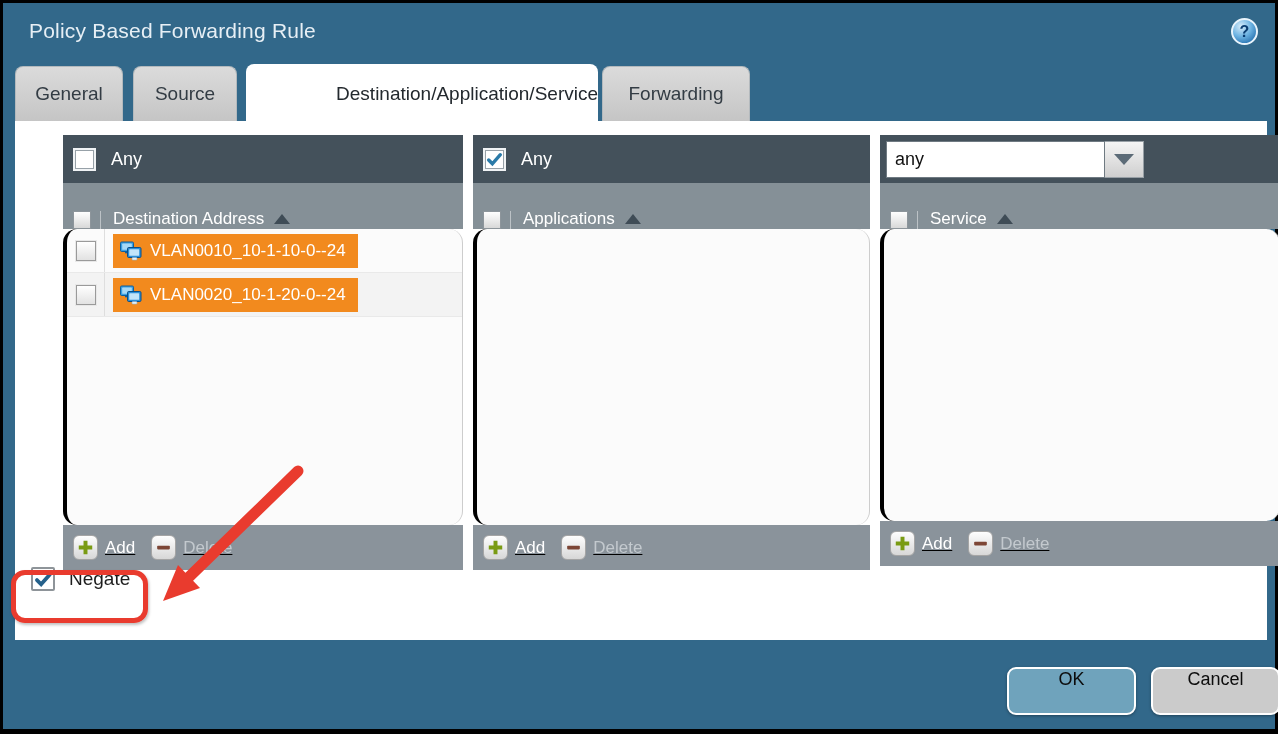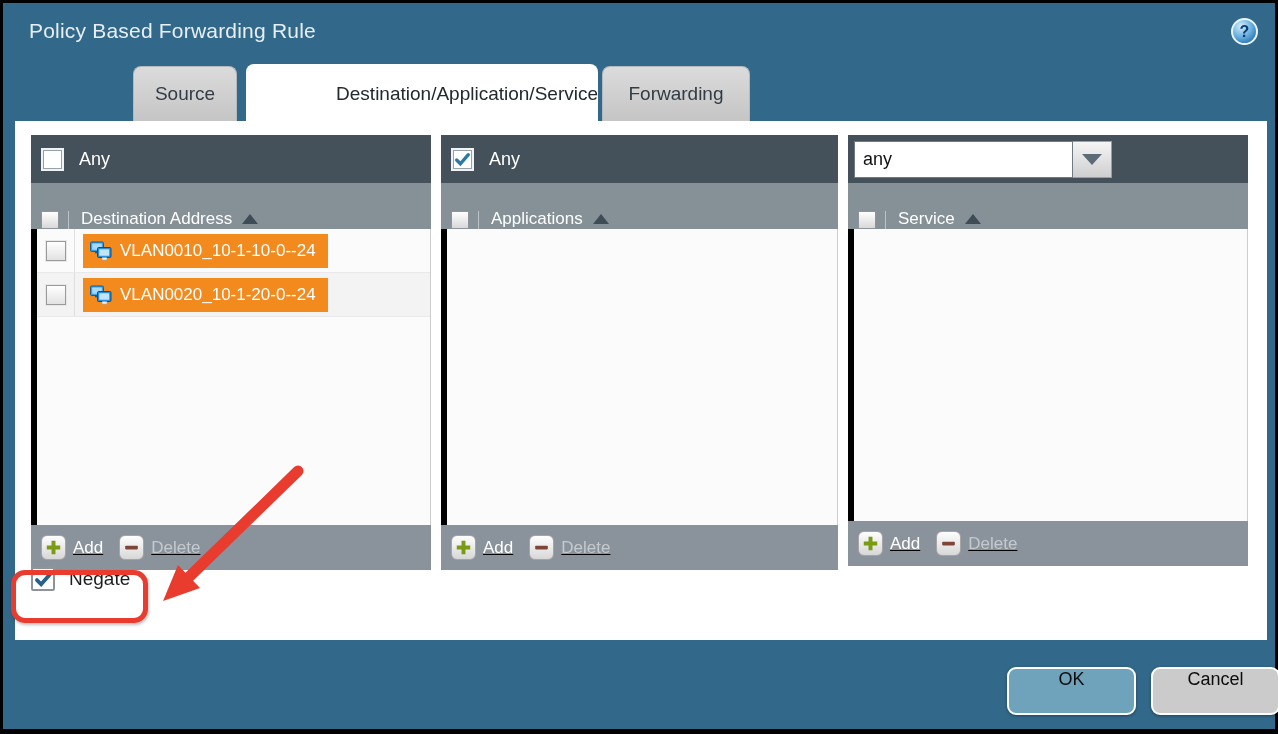--- a/index.html
+++ b/index.html
@@ -23,32 +23,32 @@
   .tab.active   { background:#fff; color:#23292e; z-index:3; top:61px; height:60px; }
   #tab-general    { left:12px;  width:108px; }
   #tab-source     { left:130px; width:104px; }
   #tab-das        { left:243px; width:352px;justify-content:flex-end; }
   #tab-forwarding { left:599px; width:148px; }
 
   
   #panel { position:absolute; left:12px; top:118px; width:1252px; height:519px; background:#fff; z-index:2; }
 
   
-  .col { position:absolute; top:14px; display:flex; flex-direction:column; }
+  .col { position:absolute; top:14px; display:flex; flex-direction:column;margin-left:32px; }
   #col-dest { left:16px;  width:400px; height:435px; }
   #col-apps { left:426px; width:397px; height:435px; }
   #col-svc  { left:833px; width:400px; height:431px; }
 
   .anybar { height:48px; background:#44515b; display:flex; align-items:center; gap:15px; padding-left:10px;
             color:#fff; font-size:18px; flex:0 0 auto; position:relative; }
   .colhead { height:46px; background:#859097; display:flex; align-items:flex-end; color:#fff; font-size:17px; flex:0 0 auto; }
   .colhead .gutter { width:38px; display:flex; align-items:center; justify-content:center;
                      border-right:1px solid rgba(255,255,255,.45); }
   .colhead .hlabel { display:flex; align-items:center; gap:10px; padding-left:12px; cursor:pointer; }
-  .colbody { flex:1 1 auto; background:#fbfbfb; border-left:6px solid #000000; border-right:1px solid #cdcdcd; overflow:hidden; }
+  .colbody { flex:1 1 auto; background:#fbfbfb; border-left:4px solid #000000; border-right:1px solid #cdcdcd; overflow:hidden;border-radius:14px; }
   .colfoot { height:45px; background:#8a939b; display:flex; align-items:center; gap:4px; padding-left:10px; flex:0 0 auto;text-decoration:underline; }
 
   
   .sort-up { width:0; height:0; border-left:8px solid transparent; border-right:8px solid transparent;
              border-bottom:10px solid #3f4c56; display:inline-block; }
 
   
   .cb { background:#fff; display:inline-flex; align-items:center; justify-content:center; flex:0 0 auto; }
   .cb svg { display:block; }
   .cb22 { width:23px; height:23px; border:2px solid #f0f3f5; box-shadow:inset 0 0 0 1px #97a1a8; }
@@ -100,20 +100,23 @@
 </style>
 </head>
 <body>
 
 <div id="stage">
   <div id="dialog">
 
     <div class="title">Policy Based Forwarding Rule</div>
     <div class="help">?</div>
 
+    <div id="tab-general" class="tab inactive">
+      <span>General</span>
+    </div>
     <div id="tab-source" class="tab inactive">
       <span>Source</span>
     </div>
     <div id="tab-das" class="tab active">
       <span>Destination/Application/Service</span>
     </div>
     <div id="tab-forwarding" class="tab inactive">
       <span>Forwarding</span>
     </div>
 

